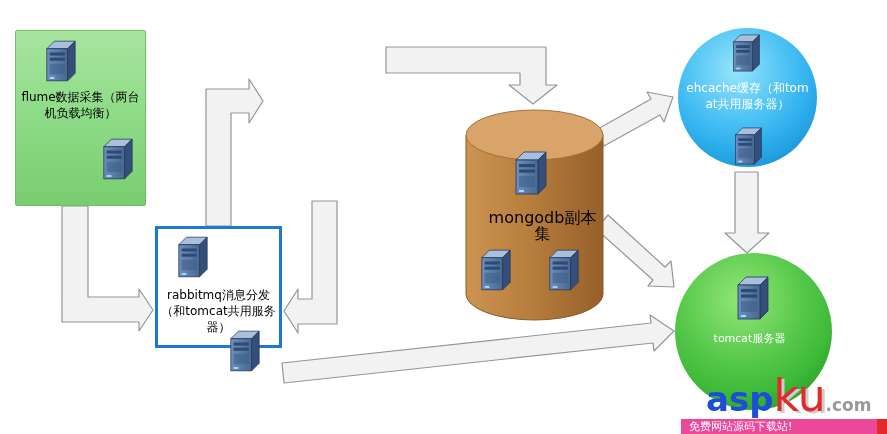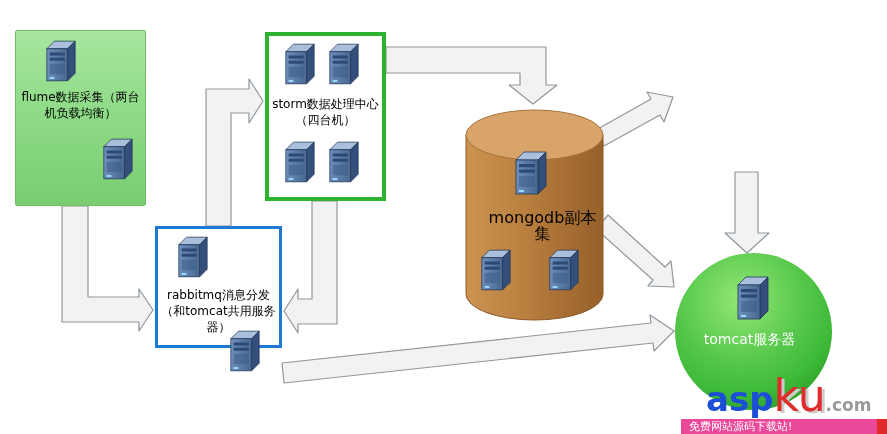--- a/index.html
+++ b/index.html
@@ -80,35 +80,20 @@
   <div class="node flume">
     <svg class="srv" style="left:28px;top:8px">
         <use href="#server"></use>
       </svg>
     <div class="label" style="left:4px;right:4px;top:58px">flume数据采集（两台机负载均衡）</div>
     <svg class="srv" style="left:85px;top:106px">
         <use href="#server"></use>
       </svg>
   </div>
 
-  <div class="node storm">
-    <svg class="srv" style="left:14px;top:6px">
-        <use href="#server"></use>
-      </svg>
-    <svg class="srv" style="left:58px;top:6px">
-        <use href="#server"></use>
-      </svg>
-    <div class="label" style="left:3px;right:3px;top:60px">storm数据处理中心（四台机）</div>
-    <svg class="srv" style="left:14px;top:104px">
-        <use href="#server"></use>
-      </svg>
-    <svg class="srv" style="left:58px;top:104px">
-        <use href="#server"></use>
-      </svg>
-  </div>
 
   <div class="node rabbitmq">
     <svg class="srv" style="left:18px;top:6px">
         <use href="#server"></use>
       </svg>
     <div class="label" style="left:3px;right:3px;top:58px">rabbitmq消息分发（和tomcat共用服务器）</div>
     <svg class="srv" style="left:70px;top:100px">
         <use href="#server"></use>
       </svg>
   </div>
@@ -123,26 +108,35 @@
       </svg>
     <div class="label" style="left:16px;right:0;top:102px;font-size:16px">mongodb副本集</div>
     <svg class="srv" style="left:14px;top:140px">
         <use href="#server"></use>
       </svg>
     <svg class="srv" style="left:82px;top:140px">
         <use href="#server"></use>
       </svg>
   </div>
 
+  <div class="node ehcache">
+    <svg class="srv sm" style="left:53px;top:5px">
+        <use href="#server"></use>
+      </svg>
+    <div class="label sphere-label" style="left:6px;right:6px;top:52px">ehcache缓存（和tomat共用服务器）</div>
+    <svg class="srv sm" style="left:55px;top:98px">
+        <use href="#server"></use>
+      </svg>
+  </div>
 
   <div class="node tomcat">
     <svg class="srv lg" style="left:60px;top:22px">
         <use href="#server"></use>
       </svg>
-    <div class="label sphere-label" style="left:0;right:8px;top:78px;font-size:14px">tomcat服务器</div>
+    <div class="label sphere-label" style="left:0;right:8px;top:78px;font-size:11px">tomcat服务器</div>
   </div>
 
   <div class="wm-logo">
     <span class="asp">asp</span><span class="ku">ku</span><span class="com">.com</span>
   </div>
   <div class="wm-banner">
     <span>免费网站源码下载站!</span>
     <span class="red"></span>
   </div>
 

